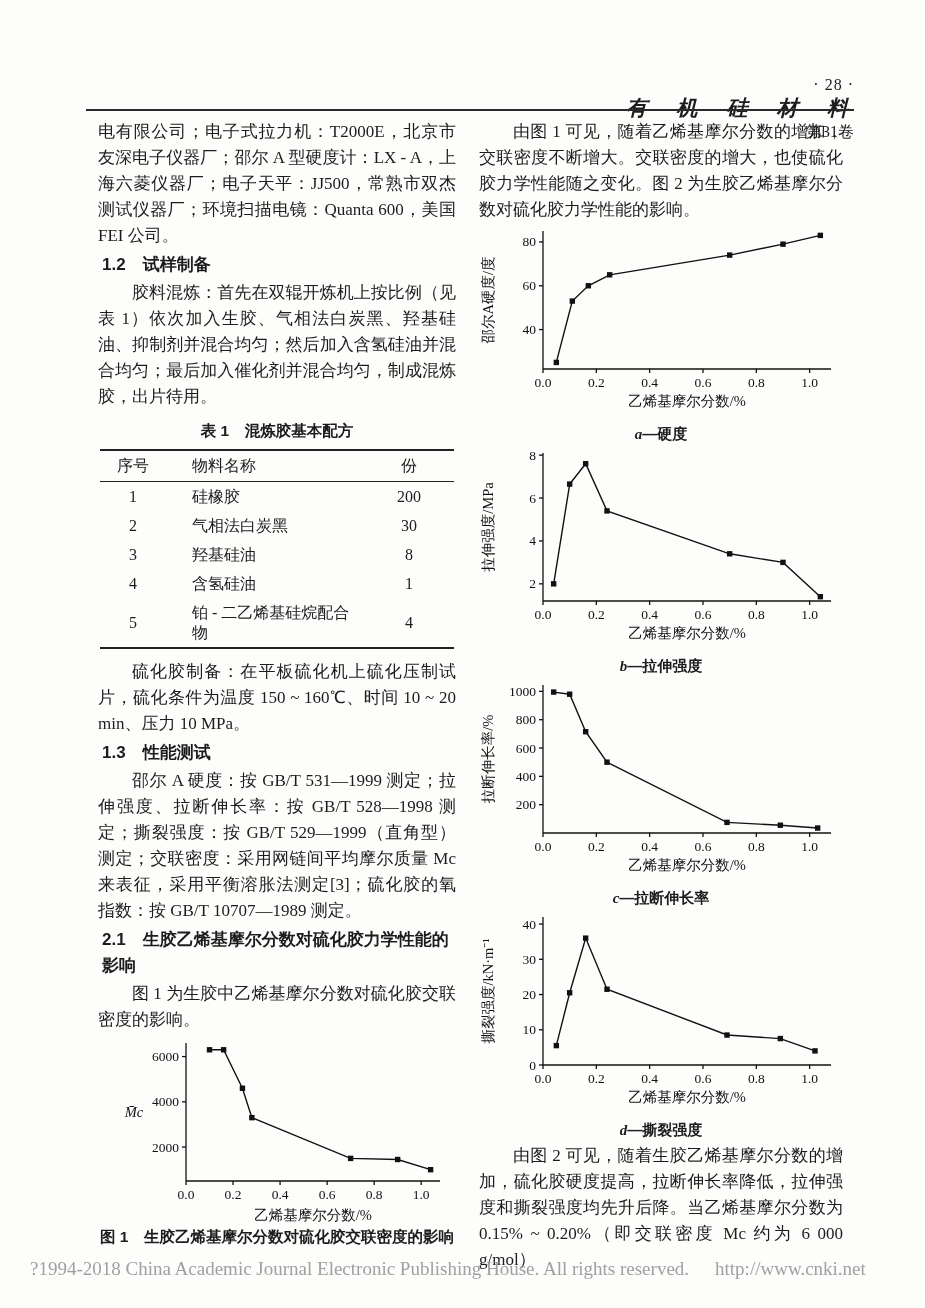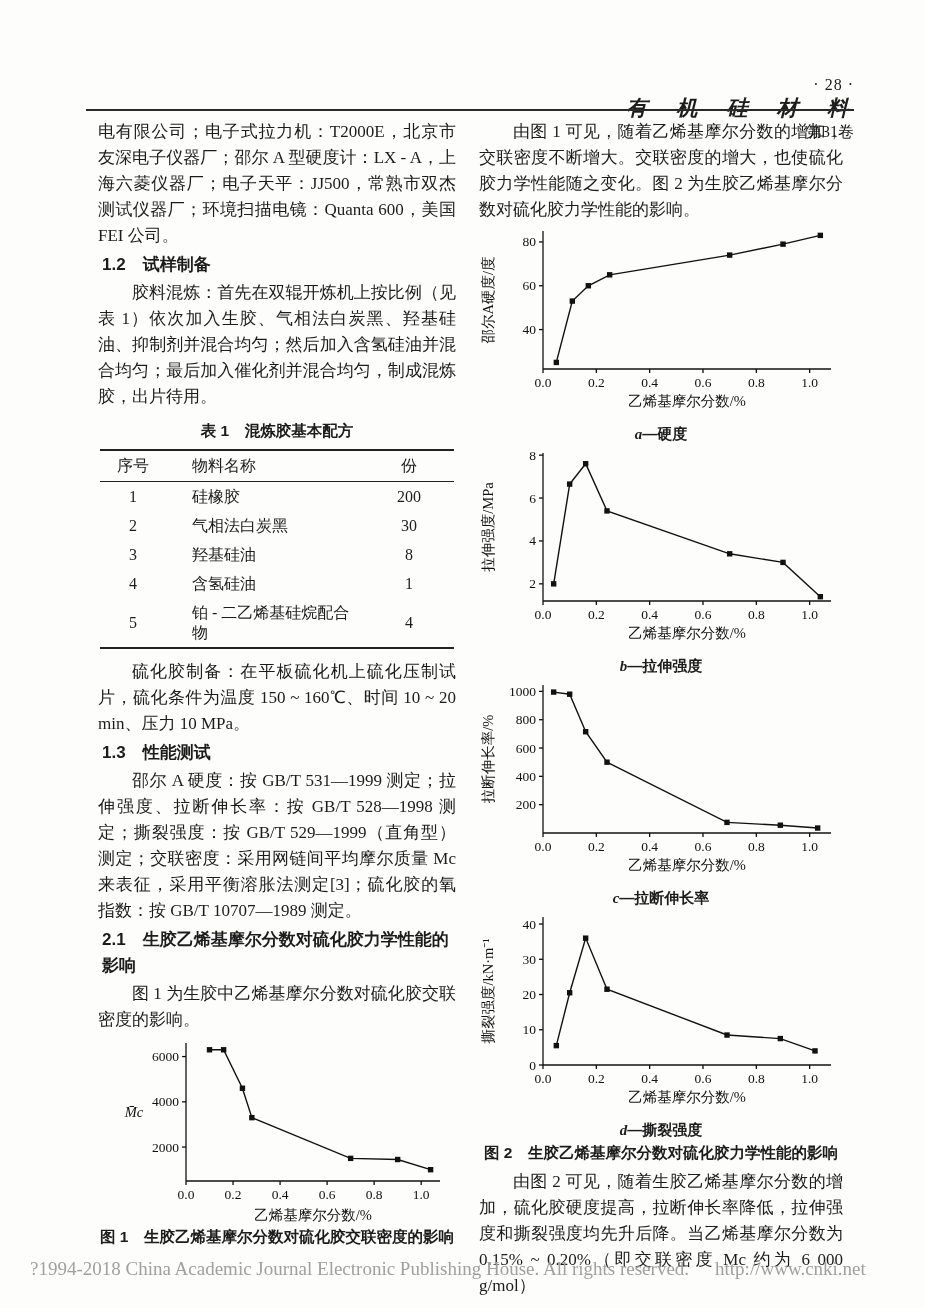--- a/index.html
+++ b/index.html
@@ -302,21 +302,20 @@
             <rect x="87.96666666666665" y="79.06190476190476" width="5.4" height="5.4" fill="#111"></rect>
             <rect x="103.96666666666665" y="24.442857142857154" width="5.4" height="5.4" fill="#111"></rect>
             <rect x="125.3" y="75.53809523809524" width="5.4" height="5.4" fill="#111"></rect>
             <rect x="245.3" y="121.34761904761905" width="5.4" height="5.4" fill="#111"></rect>
             <rect x="298.6333333333334" y="124.87142857142857" width="5.4" height="5.4" fill="#111"></rect>
             <rect x="333.3" y="137.2047619047619" width="5.4" height="5.4" fill="#111"></rect>
           </svg></div>
       <figcaption class="subcap"><span class="cap-letter">d</span><span>—撕裂强度</span></figcaption>
     </figure>
 
-    <div class="figcap">图 2　生胶乙烯基摩尔分数对硫化胶力学性能的影响</div>
 
     <p>由图 2 可见，随着生胶乙烯基摩尔分数的增加，硫化胶硬度提高，拉断伸长率降低，拉伸强度和撕裂强度均先升后降。当乙烯基摩尔分数为 0.15% ~ 0.20%（即交联密度 Mc 约为 6 000 g/mol）</p>
   </div>
 
   <div class="footer">
     <span>?1994-2018 China Academic Journal Electronic Publishing House. All rights reserved.</span><span class="url">http://www.cnki.net</span>
   </div>
 
 </div>
 

